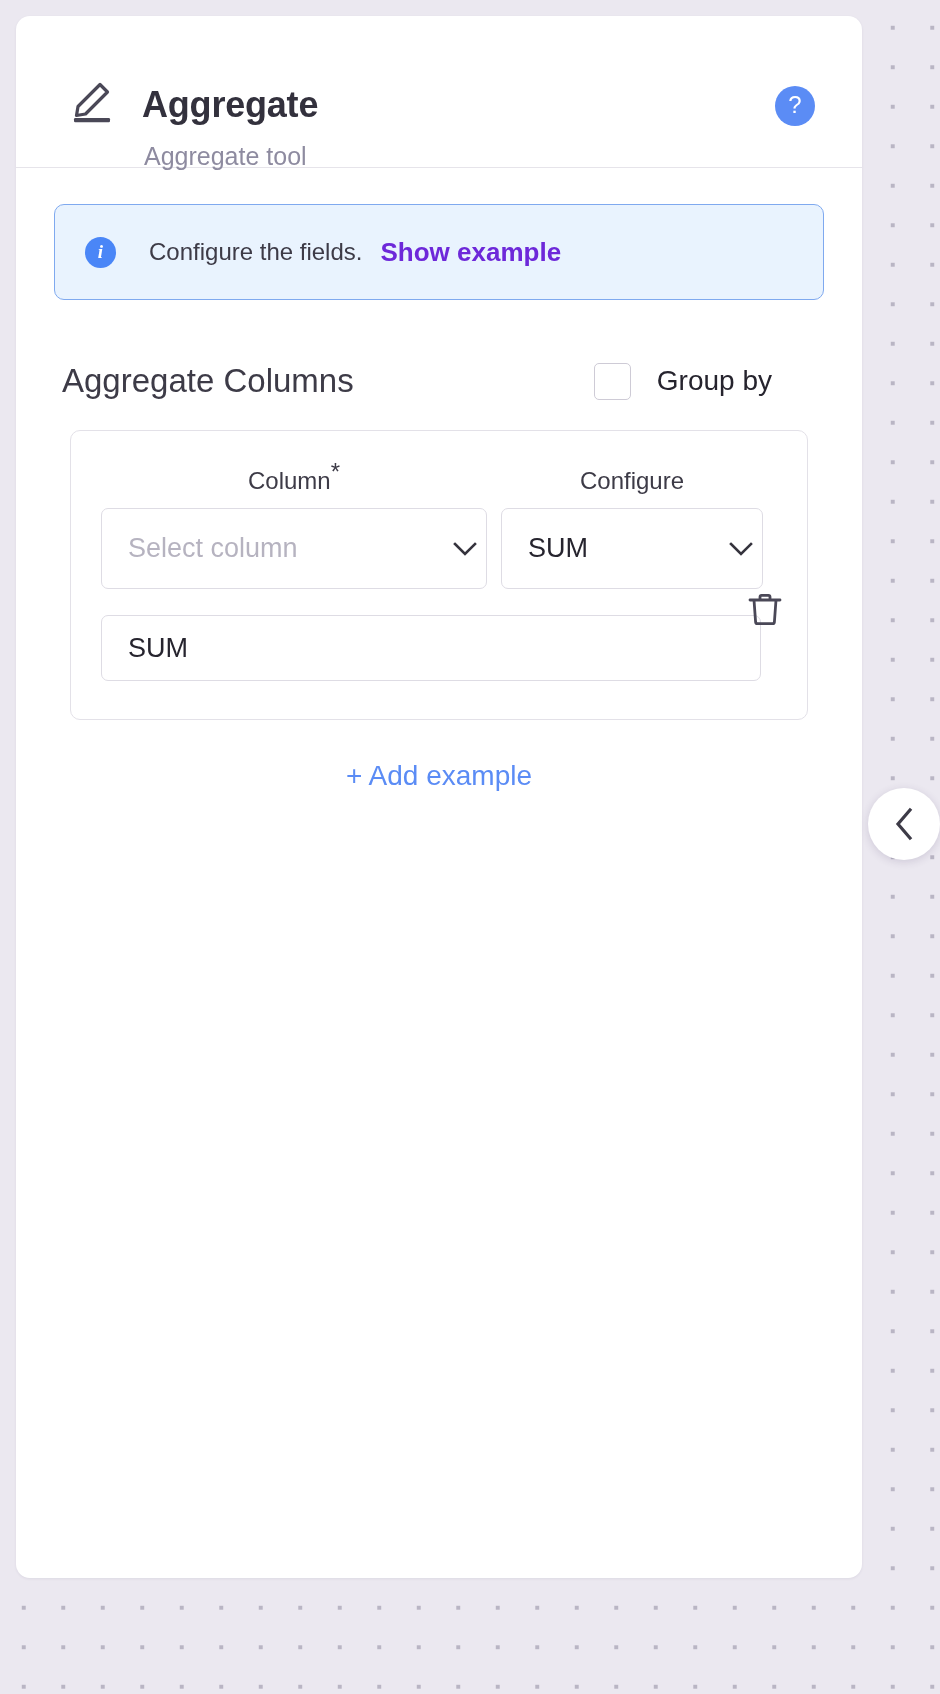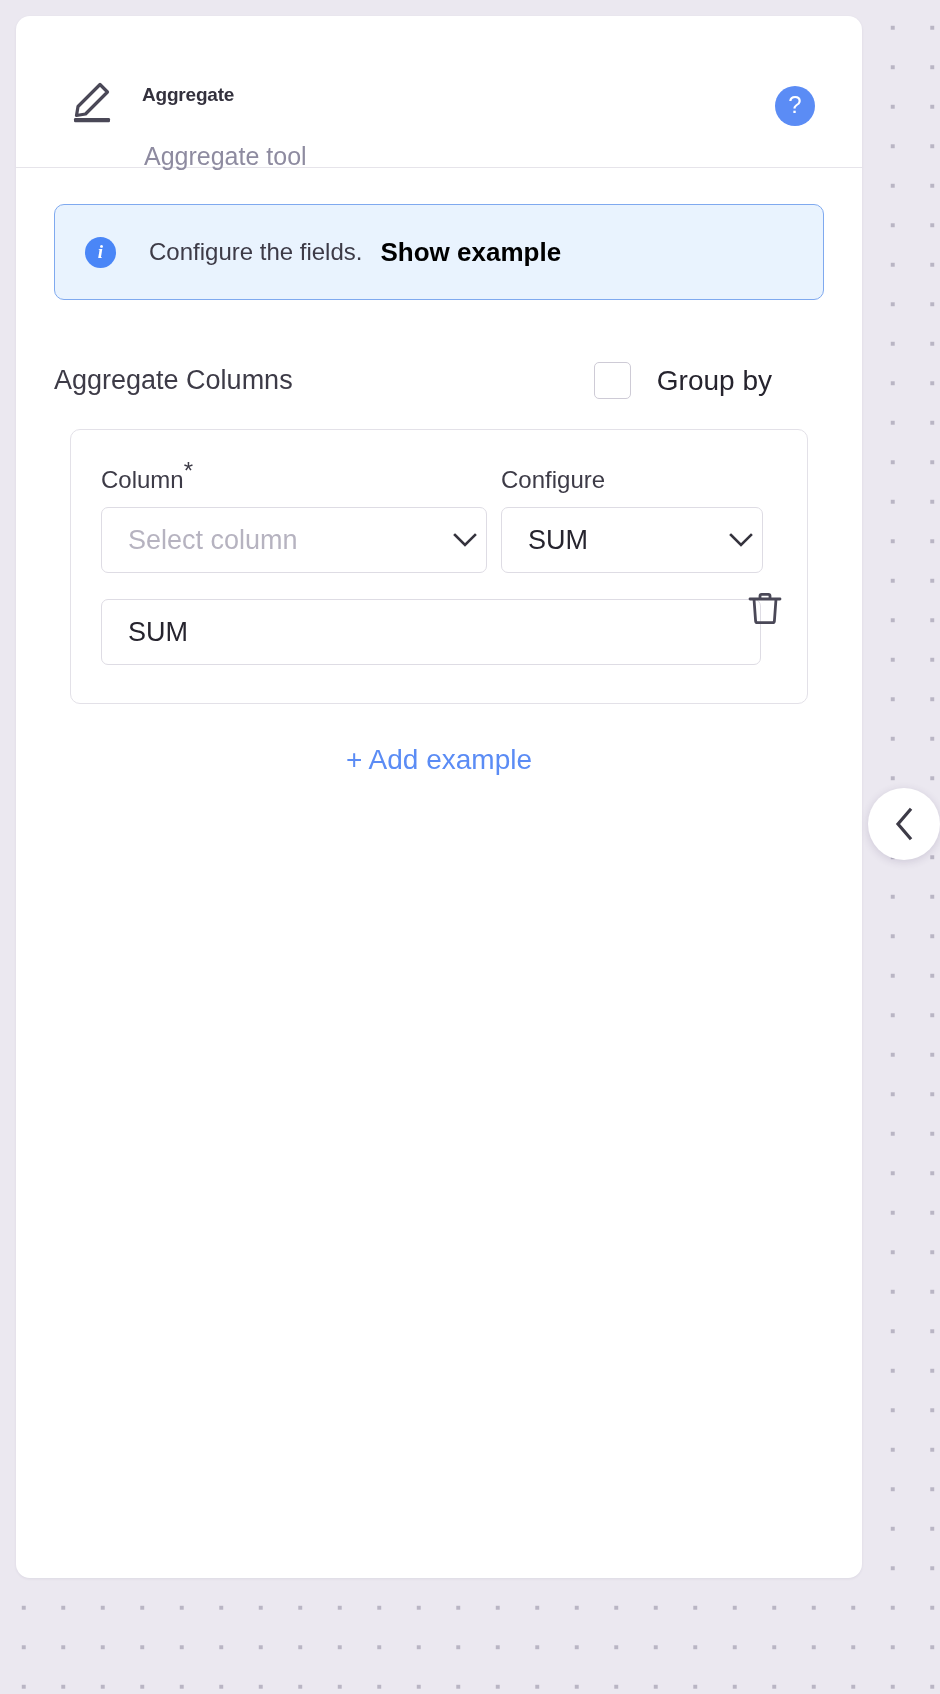--- a/index.html
+++ b/index.html
@@ -45,21 +45,21 @@
     left: 53px;
     top: 57px;
     width: 50px;
     height: 50px;
   }
 
   .header-title {
     position: absolute;
     left: 126px;
     top: 68px;
-    font-size: 19px;
+    font-size: 36px;
     font-weight: bold;
     color: #33313d;
     letter-spacing: -0.2px;
   }
 
   .header-subtitle {
     position: absolute;
     left: 128px;
     top: 126px;
     font-size: 25px;
@@ -125,38 +125,38 @@
   .info-text {
     margin-left: 33px;
     font-size: 24px;
     color: #3d3b47;
   }
 
   .info-link {
     margin-left: 18px;
     font-size: 26px;
     font-weight: bold;
-    color: #000000;
+    color: #6d28d9;
     cursor: pointer;
     text-decoration: none;
   }
 
   
   .section-row {
     margin-top: 62px;
     display: flex;
     align-items: center;
     justify-content: space-between;
     padding-right: 52px;
   }
 
   .section-label {
-    font-size: 27px;
+    font-size: 33px;
     color: #3d3b47;
-    margin-left: 0;
+    margin-left: 8px;
   }
 
   .groupby-wrap {
     display: flex;
     align-items: center;
     gap: 26px;
     cursor: pointer;
   }
 
   .checkbox {
@@ -189,31 +189,32 @@
   }
 
   .field-col-a { width: 386px; }
   .field-col-b { width: 262px; }
 
   .field-label {
     font-size: 24px;
     color: #3d3b47;
     margin-bottom: 13px;
     display: block;
+    text-align: center;
   }
 
   .req-star {
     color: #3d3b47;
     font-size: 24px;
     vertical-align: super;
     line-height: 0;
   }
 
   .select-box {
-    height: 66px;
+    height: 81px;
     border: 1.4px solid #dedce4;
     border-radius: 7px;
     background: #ffffff;
     display: flex;
     align-items: center;
     justify-content: space-between;
     padding: 0 8px 0 26px;
     cursor: pointer;
   }
 

